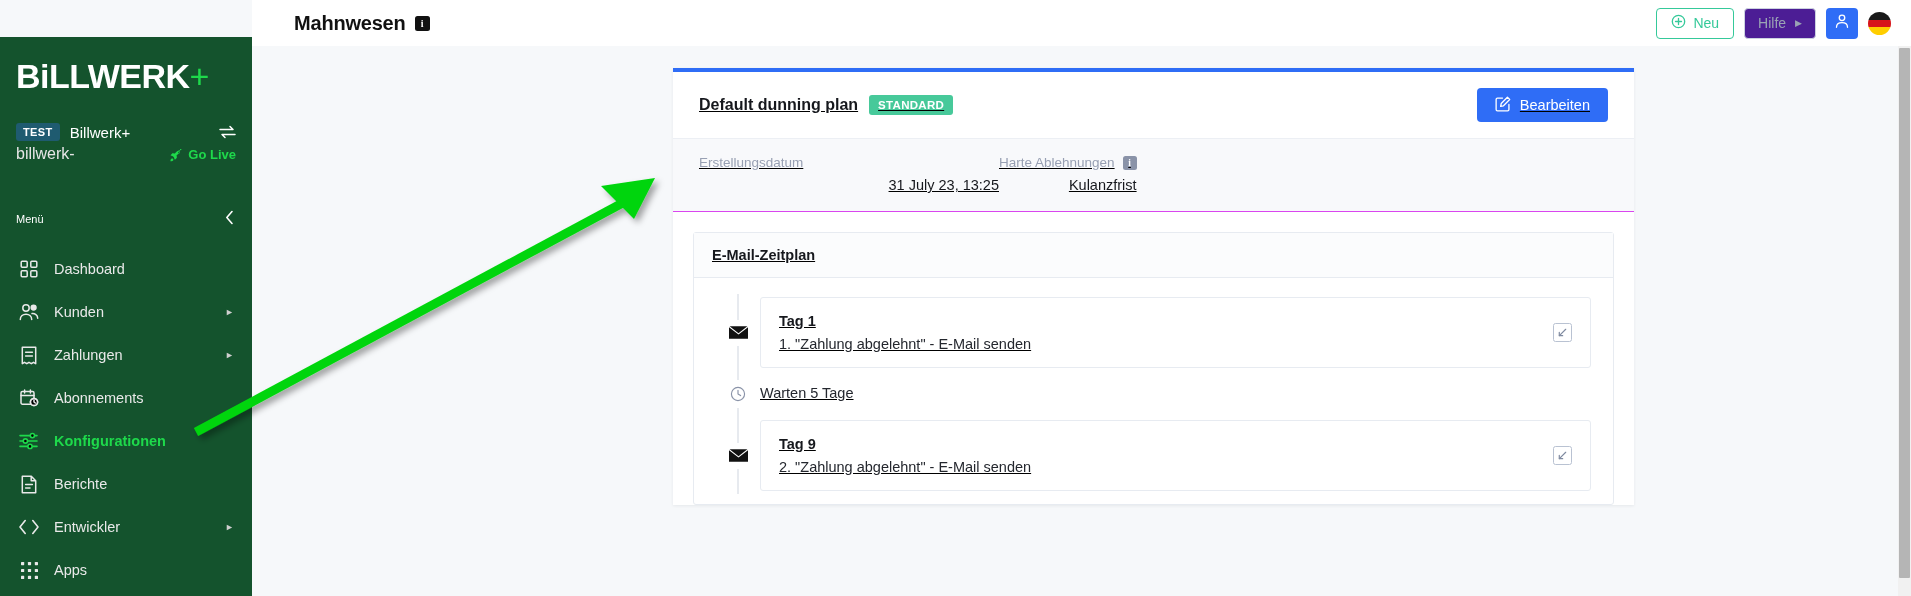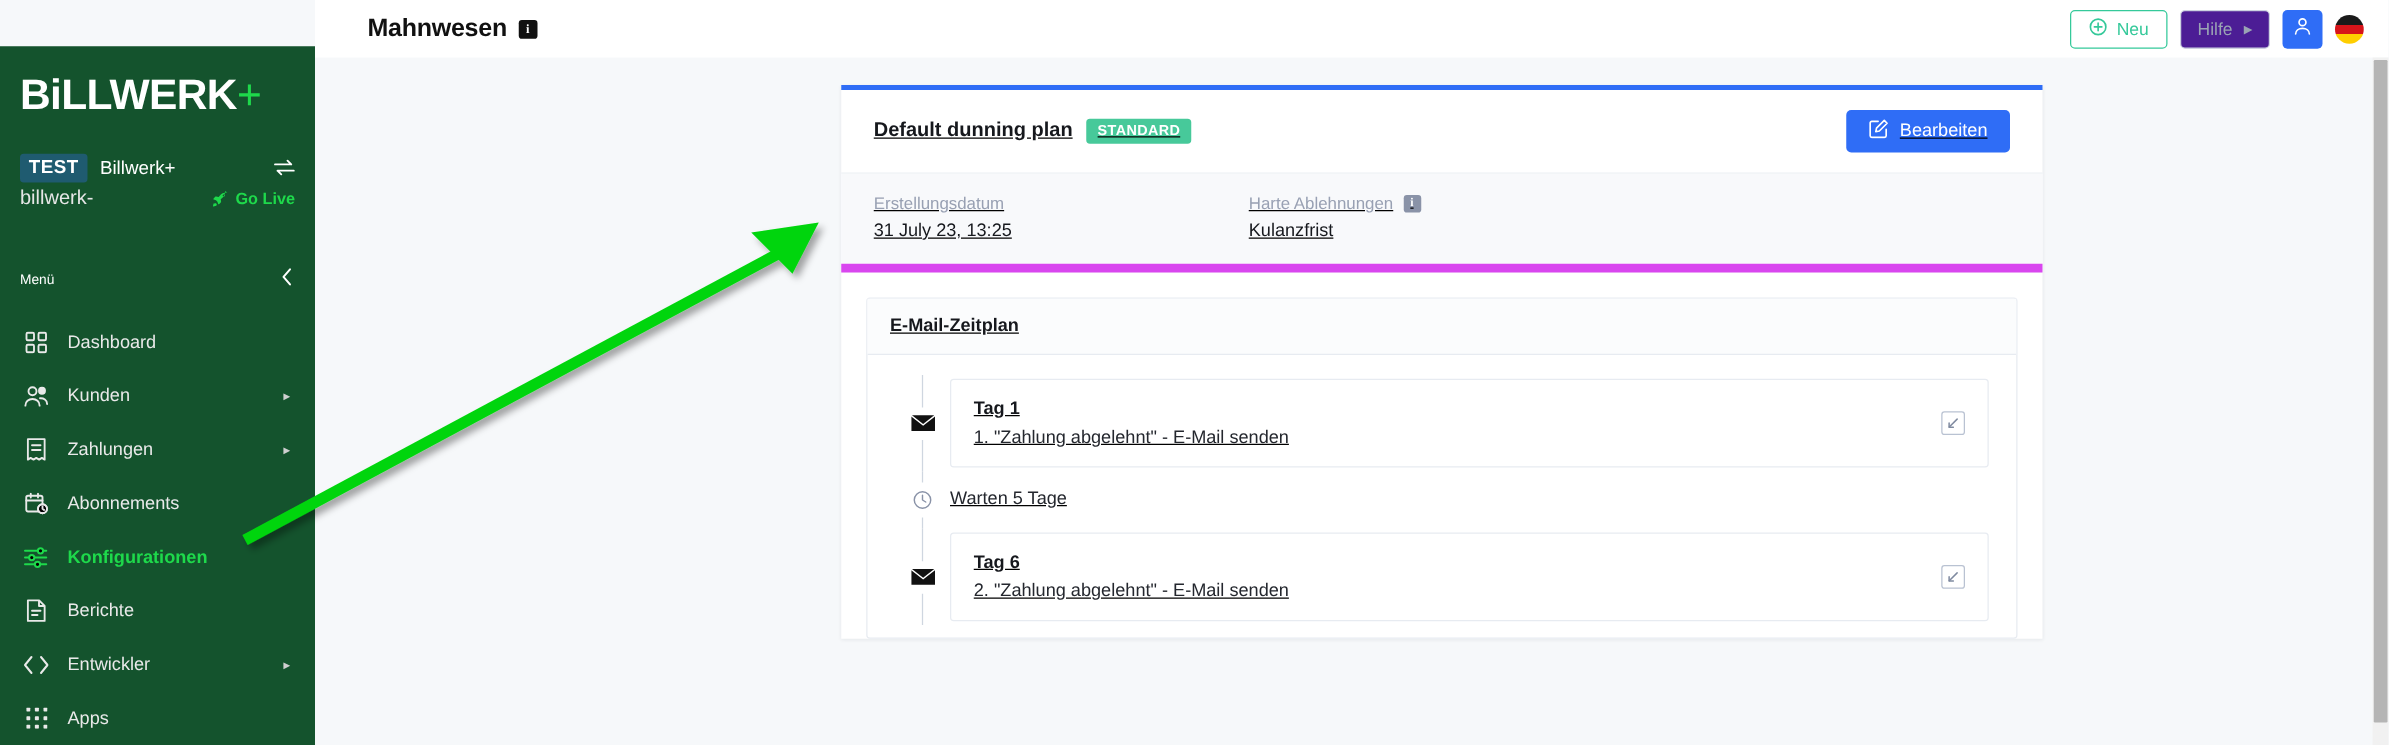--- a/index.html
+++ b/index.html
@@ -33,21 +33,21 @@
   }
   .logo .plus { color: #1ed94b; font-weight: 400; }
 
   .tenant {
     padding: 16px 16px 0 16px;
   }
   .tenant-row1 { display: flex; align-items: center; gap: 10px; }
   .badge-test {
     background: #1f5b70;
     color: #ffffff;
-    font-size: 15px;
+    font-size: 11px;
     font-weight: 700;
     letter-spacing: .4px;
     padding: 3px 7px;
     border-radius: 3px;
     line-height: 1.1;
   }
   .tenant-name { font-size: 15px; color: #ffffff; font-weight: 400; }
   .swap-icon { margin-left: auto; color: #ffffff; display: flex; align-items: center; }
   .tenant-row2 { display: flex; align-items: center; margin-top: 4px; }
   .tenant-sub { font-size: 16px; color: #e6e6e6; }
@@ -198,22 +198,23 @@
     height: 34px;
     padding: 0 18px;
     font-size: 14.5px;
     cursor: pointer;
     font-family: "Liberation Sans", sans-serif;
   }
 
   .meta-row {
     display: flex;
     background: #f8f9fb;
-    border-bottom: 7px solid #d946ef;
+    border-bottom: 1px solid #d946ef;
     padding: 16px 26px 18px 26px;
+    text-align: right;
   }
   .meta-col { width: 300px; }
   .meta-col.second { width: auto; }
   .meta-label {
     font-size: 13.5px;
     color: #98a0b3;
     display: flex; align-items: center; gap: 8px;
     margin-bottom: 7px;
   }
   .meta-info {
@@ -598,21 +599,21 @@
                 <div class="tl-icon">
                   <svg width="19" height="14" viewBox="0 0 19 14" fill="#111111">
                       <path d="M0 1.2v11.6h19V1.2L9.5 8.6 0 1.2z"></path>
                       <path d="M.6.2h17.8L9.5 7.2.6.2z"></path>
                     </svg>
                 </div>
               </div>
               <div class="tl-body">
                 <div class="mail-card">
                   <div class="mail-texts">
-                    <div class="mail-day">Tag 6</div>
+                    <div class="mail-day">Tag 9</div>
                     <div class="mail-desc">2. "Zahlung abgelehnt" - E-Mail senden</div>
                   </div>
                   <div class="expand-btn">
                     <svg width="11" height="11" viewBox="0 0 12 12" fill="none" stroke="#7f8aa0" stroke-width="1.3" stroke-linecap="round" stroke-linejoin="round">
                         <path d="M9.5 2.5L2.6 9.4"></path>
                         <path d="M2.5 5.8v3.7h3.7"></path>
                       </svg>
                   </div>
                 </div>
               </div>

